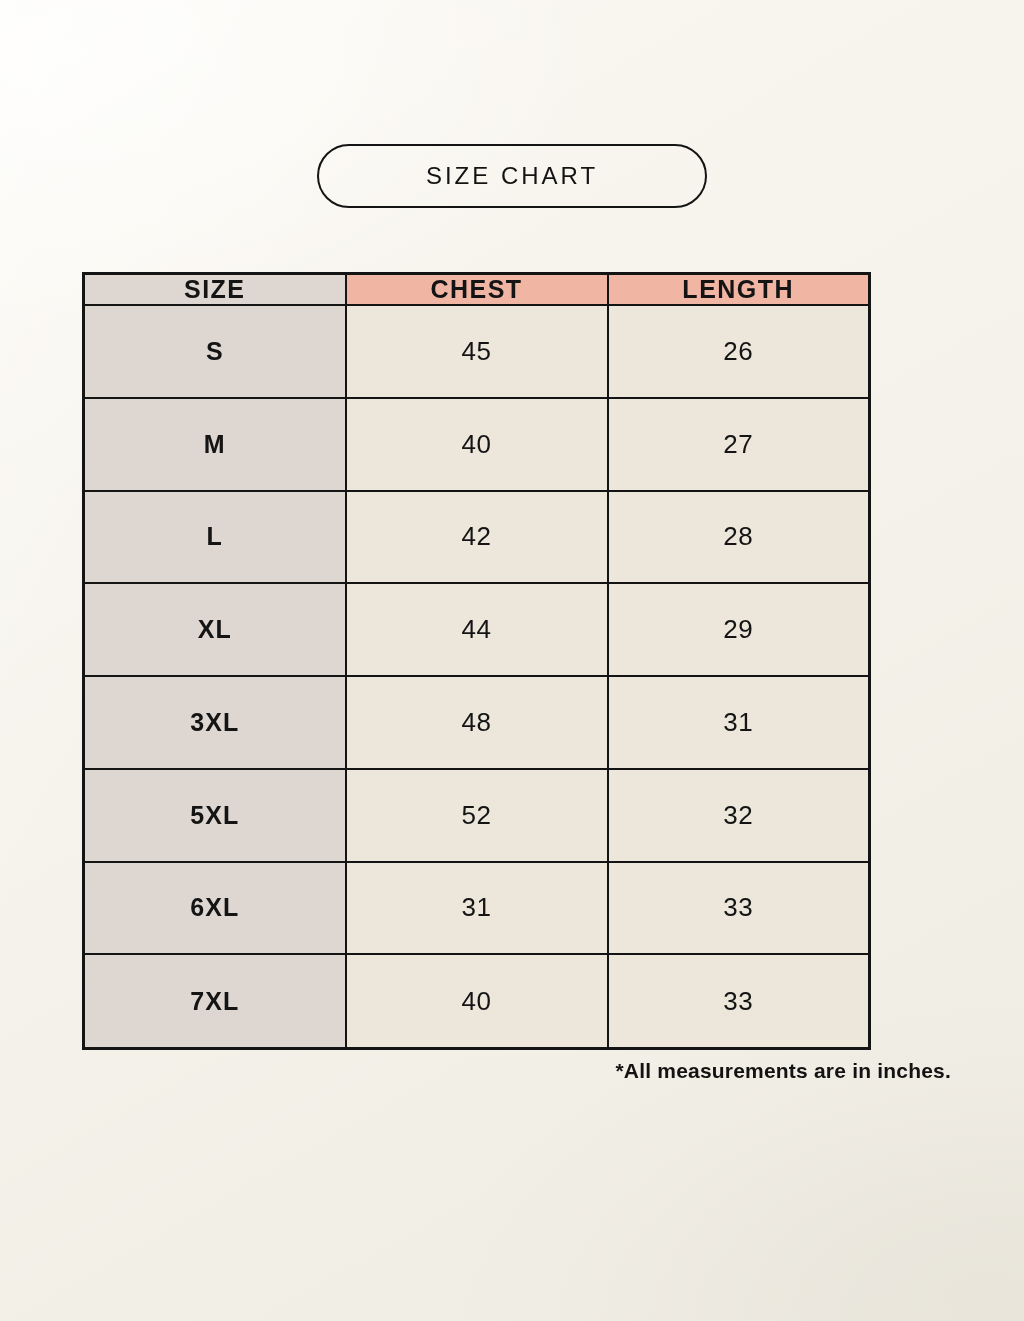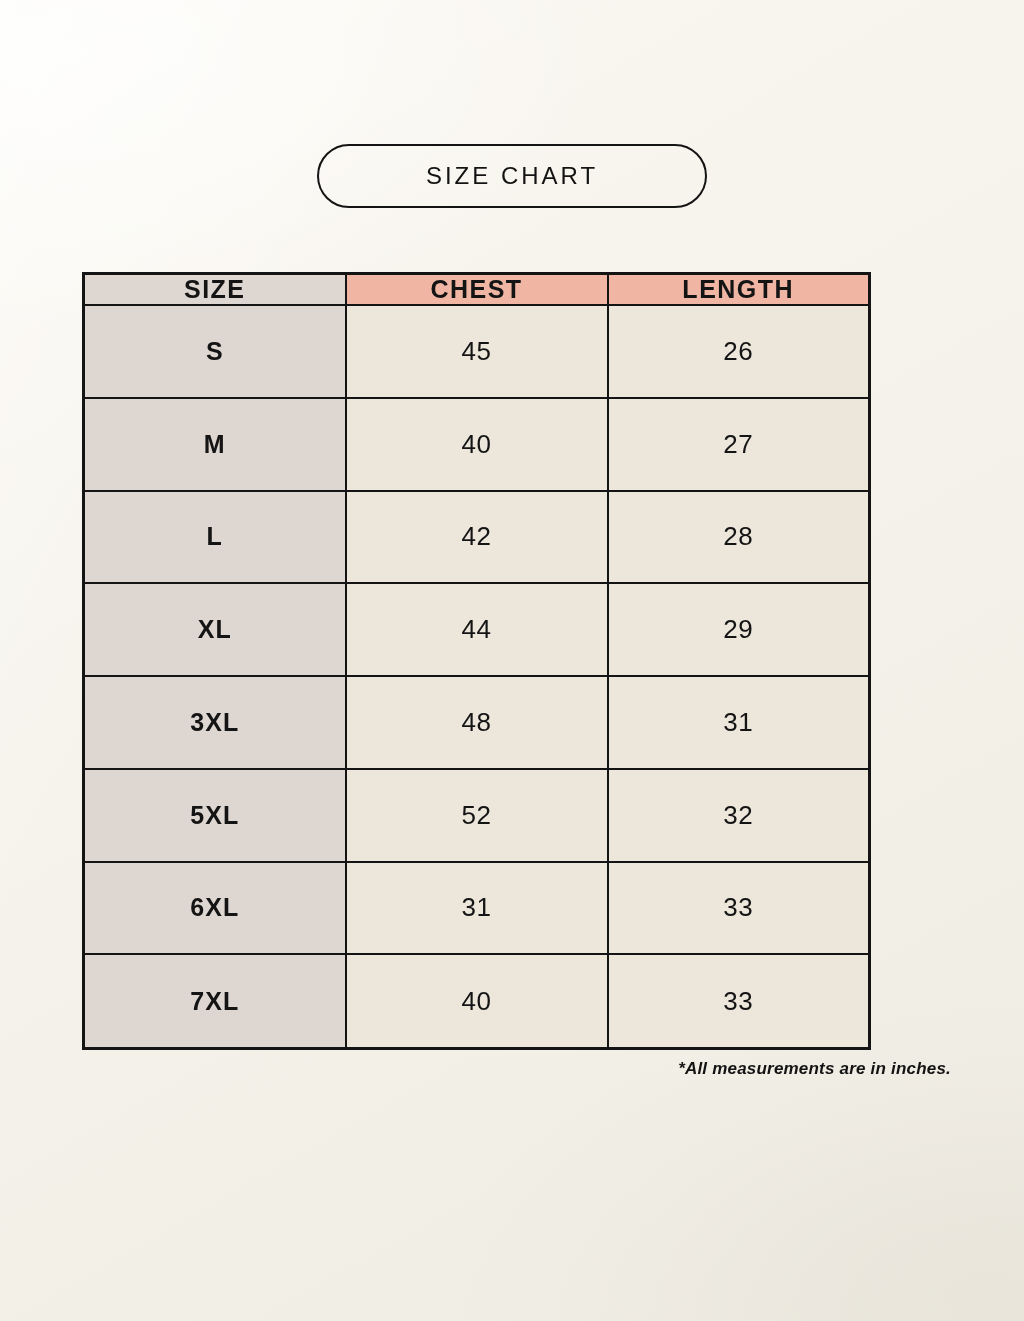--- a/index.html
+++ b/index.html
@@ -86,25 +86,24 @@
     background: #ddd6d1;
     font-weight: 700;
     font-size: 25px;
     letter-spacing: 1px;
   }
 
   .footnote {
     width: 869px;
     margin: 9px 8px 0 82px;
     text-align: right;
-    font-size: 17px;
+    font-size: 21px;
     font-weight: 700;
     letter-spacing: 0.2px;
     color: #131313;
-    font-style: italic;
   }
 </style>
 </head>
 <body>
 
 <div class="page">
   <div class="content">
 
     <h1 class="title">
     </h1>

